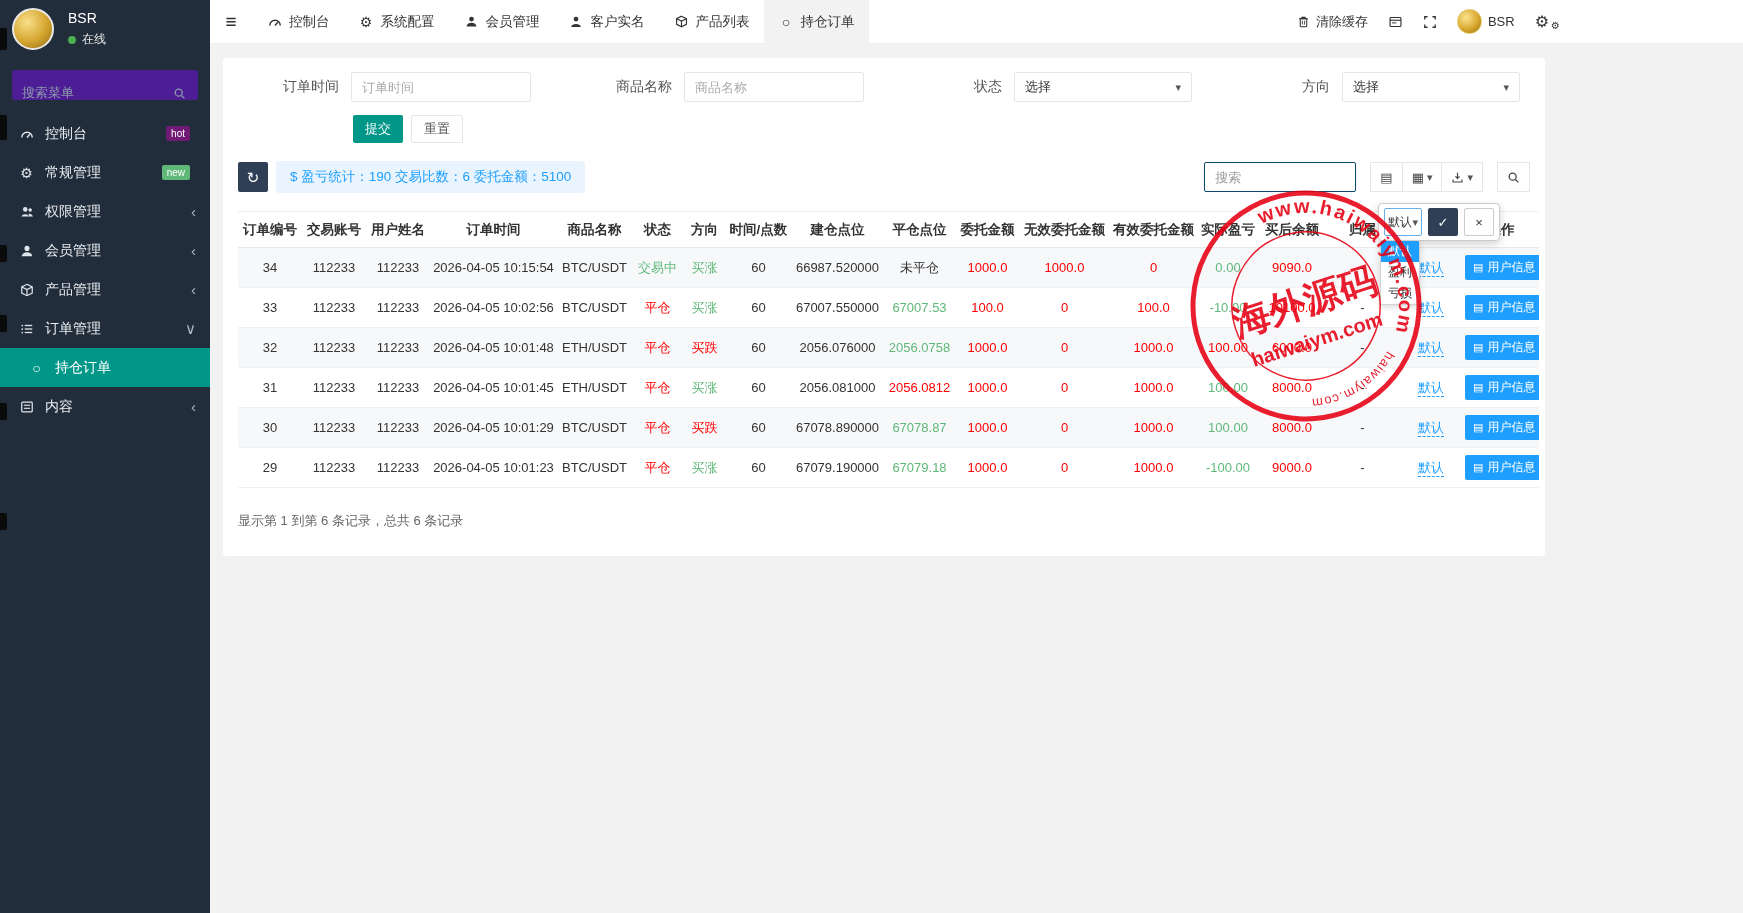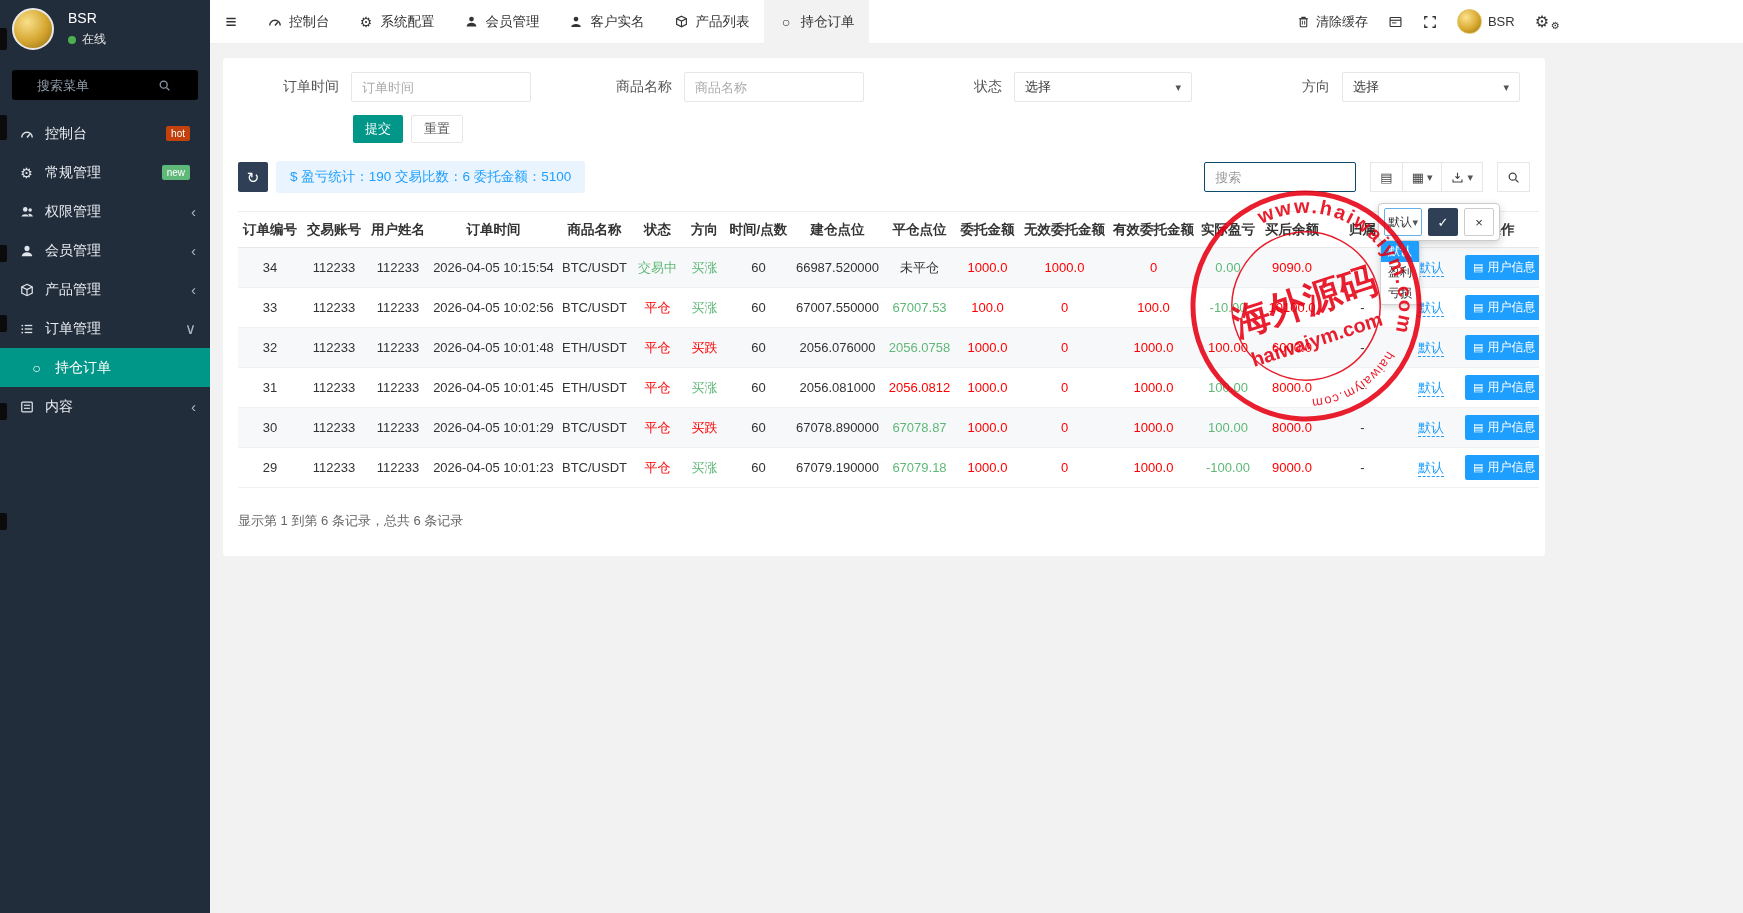--- a/index.html
+++ b/index.html
@@ -7,29 +7,29 @@
   body{position:relative;overflow:hidden;background:#f2f2f2;font-family:"Liberation Sans","DejaVu Sans",sans-serif;font-size:14px;color:#333}
   
   .sidebar{position:absolute;left:0;top:0;width:210px;height:913px;background:#222d3b;z-index:5}
   .logo{height:46px;line-height:46px;text-align:center;color:#fff;font-size:21px;font-weight:bold;letter-spacing:1px}
   .user-panel{display:flex;align-items:center;padding:8px 12px 10px}
   .avatar{width:42px;height:42px;border-radius:50%;background:radial-gradient(circle at 35% 32%,#f9e08a,#d4a52f 55%,#8f6a12);border:2px solid #e9e9e9;flex:0 0 auto}
   .user-meta{margin-left:14px;color:#fff}
   .user-name{font-size:14px}
   .user-status{font-size:12px;color:#e8e8e8;display:flex;align-items:center;gap:6px;margin-top:5px}
   .dot{width:8px;height:8px;border-radius:50%;background:#4caf50}
-  .side-search{margin:10px 12px 14px;height:30px;background:#000000;border-radius:3px;display:flex;align-items:center;padding:0 25px}
+  .side-search{margin:10px 12px 14px;height:30px;background:#4c1d95;border-radius:3px;display:flex;align-items:flex-end;padding:0 10px}
   .side-search input{flex:1;background:transparent;border:none;outline:none;color:#cfd6de;font-size:13px;min-width:0}
   .side-search input::placeholder{color:#8e9bab}
   .menu-item{height:39px;display:flex;align-items:center;padding:0 14px 0 18px;color:#e8ecf0;font-size:14px;cursor:pointer}
   .mi-icon{width:17px;margin-right:10px;display:inline-flex;justify-content:center;align-items:center;color:#dfe5ea;font-size:14px}
   .mi-label{flex:1;white-space:nowrap;overflow:hidden}
   .mi-arrow{color:#aeb9c2;font-size:15px}
   .badge{font-size:10px;color:#fff;border-radius:2px;padding:1px 5px;margin-right:6px;line-height:13px}
-  .badge-hot{background:#c2410c}
+  .badge-hot{background:#701a75}
   .badge-new{background:#5fb878}
   .menu-item.active{background:#009688;color:#fff}
   .menu-item.active .mi-icon{color:#fff}
   .submenu .menu-item{padding-left:28px}
   
   .topbar{position:absolute;left:210px;top:0;right:0;height:44px;background:#fff;display:flex;align-items:center;border-bottom:1px solid #efefef;z-index:4}
   .hamburger{width:42px;text-align:center;font-size:19px;color:#333;cursor:pointer}
   .topnav{display:flex;height:44px}
   .nav-item{display:flex;align-items:center;gap:6px;padding:0 14px;font-size:13.5px;color:#333;cursor:pointer;height:44px}
   .nav-item.active{background:#f2f2f2}

